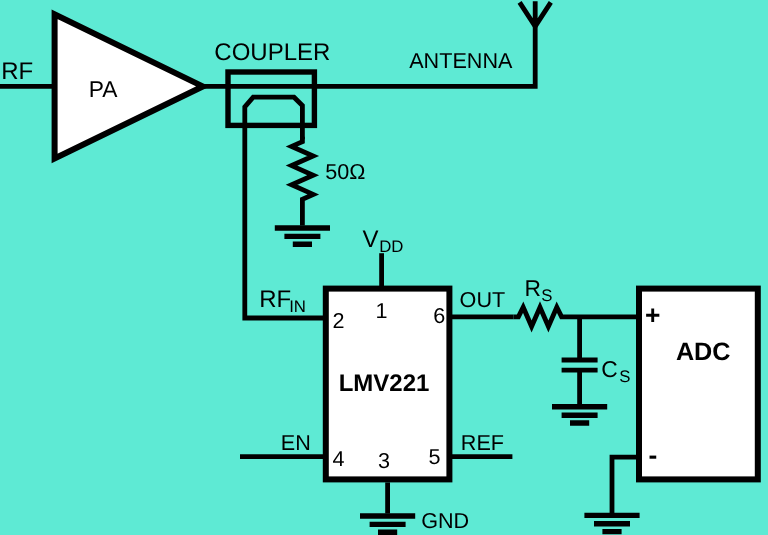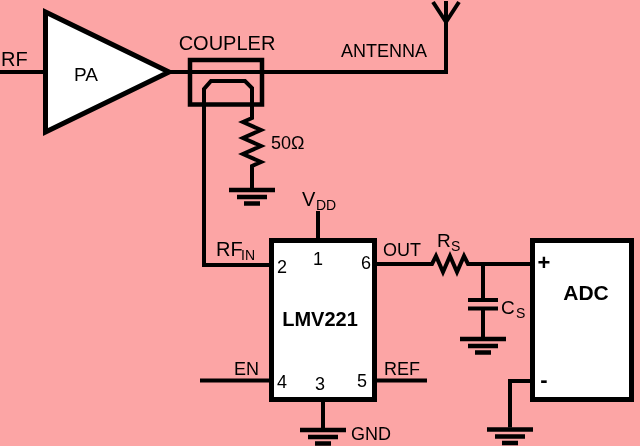--- a/index.html
+++ b/index.html
@@ -4,21 +4,21 @@
 <style>
   html, body {
     margin: 0;
     padding: 0;
     background: #ffffff;
   }
   .canvas {
     position: relative;
     width: 640px;
     height: 446px;
-    background: #fca5a5;
+    background: #5eead4;
     overflow: hidden;
   }
   svg {
     display: block;
   }
   .wire {
     fill: none;
     stroke: #000000;
     stroke-width: 4;
     stroke-linejoin: miter;

